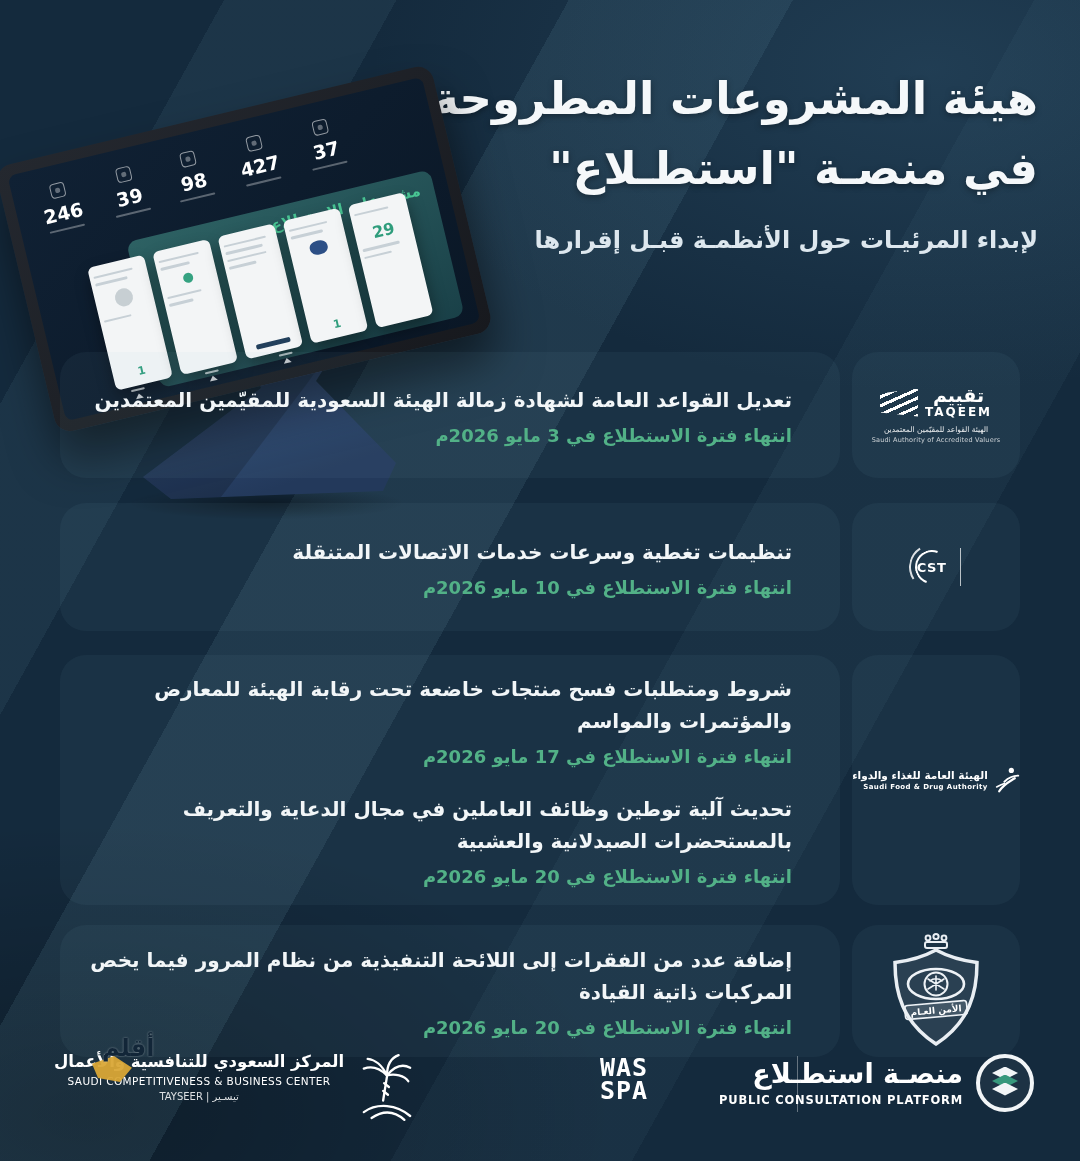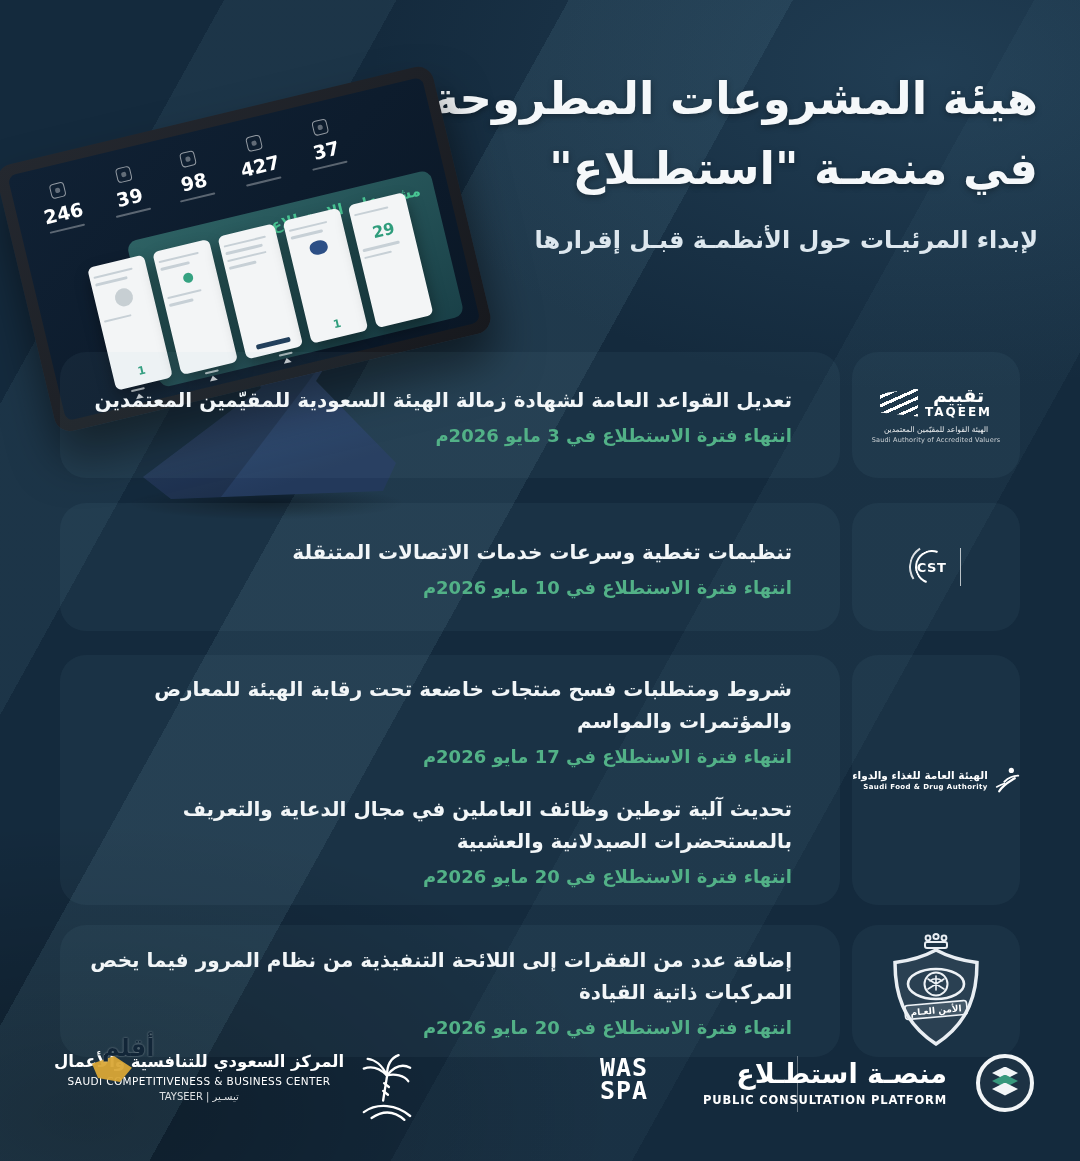--- a/index.html
+++ b/index.html
@@ -129,21 +129,21 @@
   .spa-blocks{ font-family:"DejaVu Sans Mono", monospace; font-weight:bold; font-size:25px;
     line-height:0.92; letter-spacing:1px; text-align:center; }
   .spa-txt{ }
   .spa-ar{ font-size:10.5px; text-align:right; direction:rtl; line-height:1.45; letter-spacing:1px; }
   .spa-en1{ font-size:12px; font-weight:bold; letter-spacing:2.2px; margin-top:3px; }
   .spa-en2{ font-size:12px; font-weight:bold; letter-spacing:5.5px; }
 
   .footer-divider{ position:absolute; left:757px; top:18px; width:1px; height:56px;
     background:rgba(255,255,255,0.35); }
 
-  .istitlaa{ position:absolute; right:6px; top:16px; display:flex; align-items:center; gap:29px; }
+  .istitlaa{ position:absolute; right:6px; top:16px; display:flex; align-items:center; gap:13px; }
   .plat-txt{ text-align:right; }
   .plat-ar{ font-size:27px; font-weight:bold; direction:rtl; line-height:1.1; }
   .plat-en{ font-size:11.5px; font-weight:bold; letter-spacing:0.8px; margin-top:4px; }
   .plat-circle{ width:58px; height:58px; border:4px solid #f2f5f7; border-radius:50%;
     display:flex; flex-direction:column; align-items:center; justify-content:center;
     background:rgba(255,255,255,0.04); }
   .layer{ width:26px; height:17px; clip-path:polygon(50% 0,100% 38%,50% 76%,0 38%); }
   .layer.l1{ background:#f2f5f7; }
   .layer.l2{ background:#37987c; margin-top:-9px; }
   .layer.l3{ background:#f2f5f7; margin-top:-9px; }

